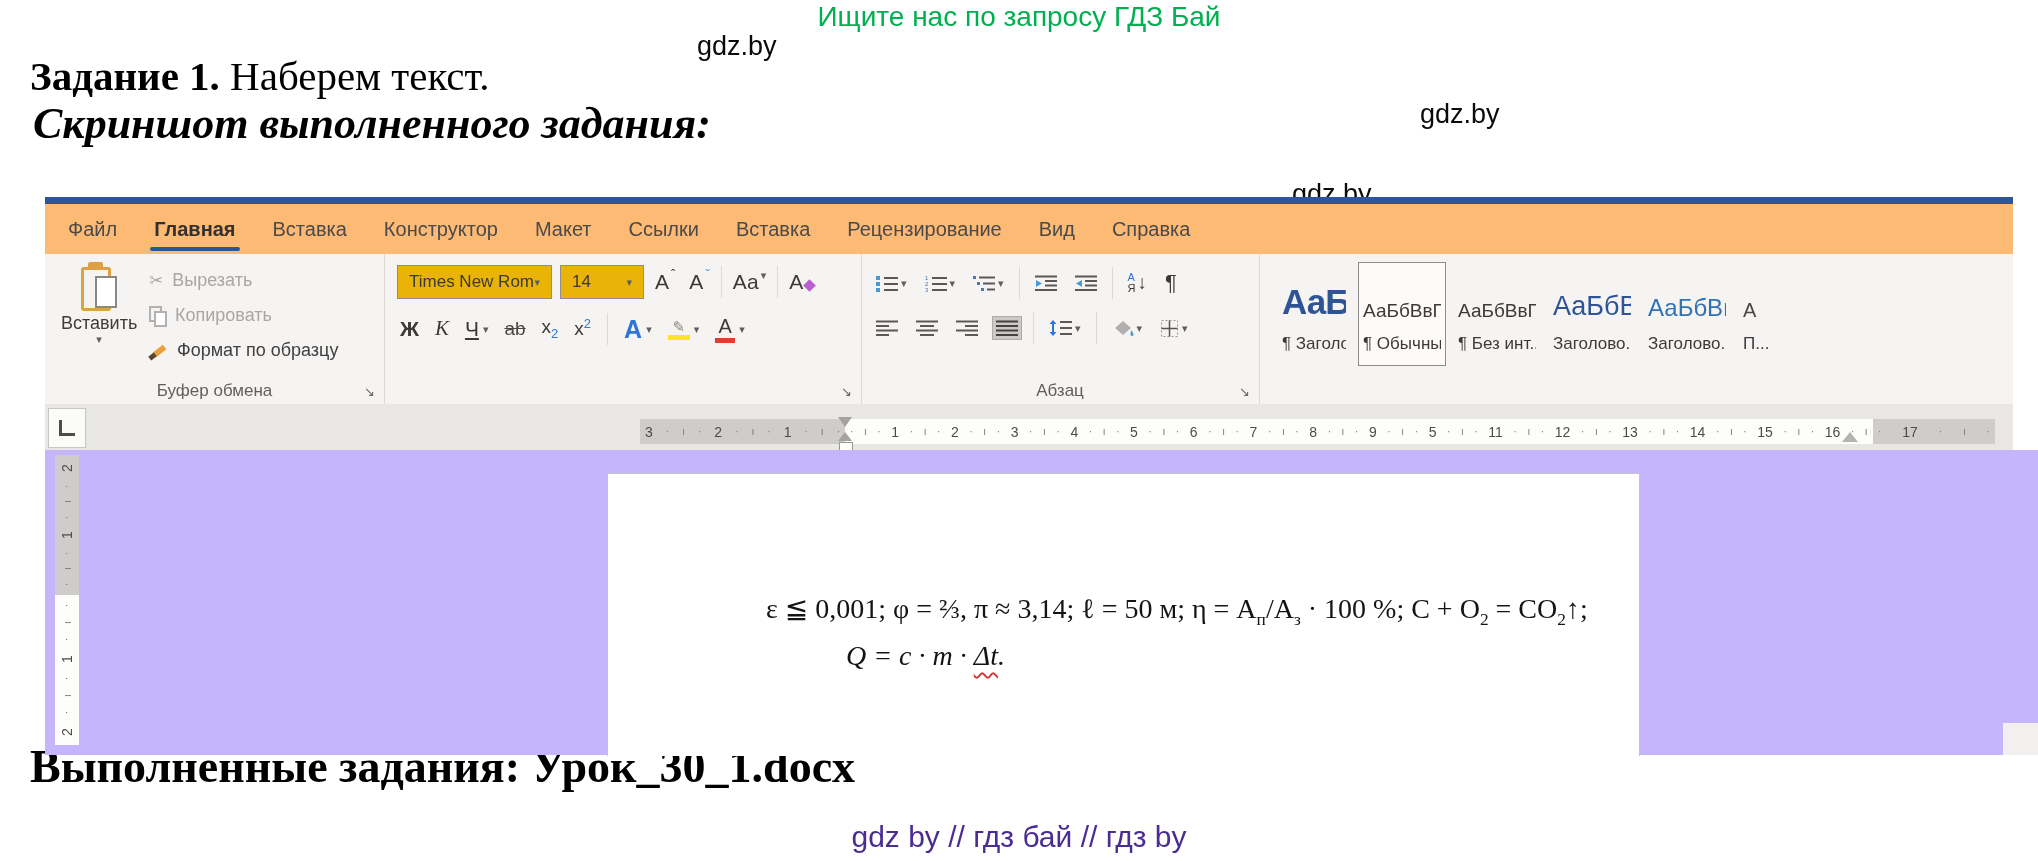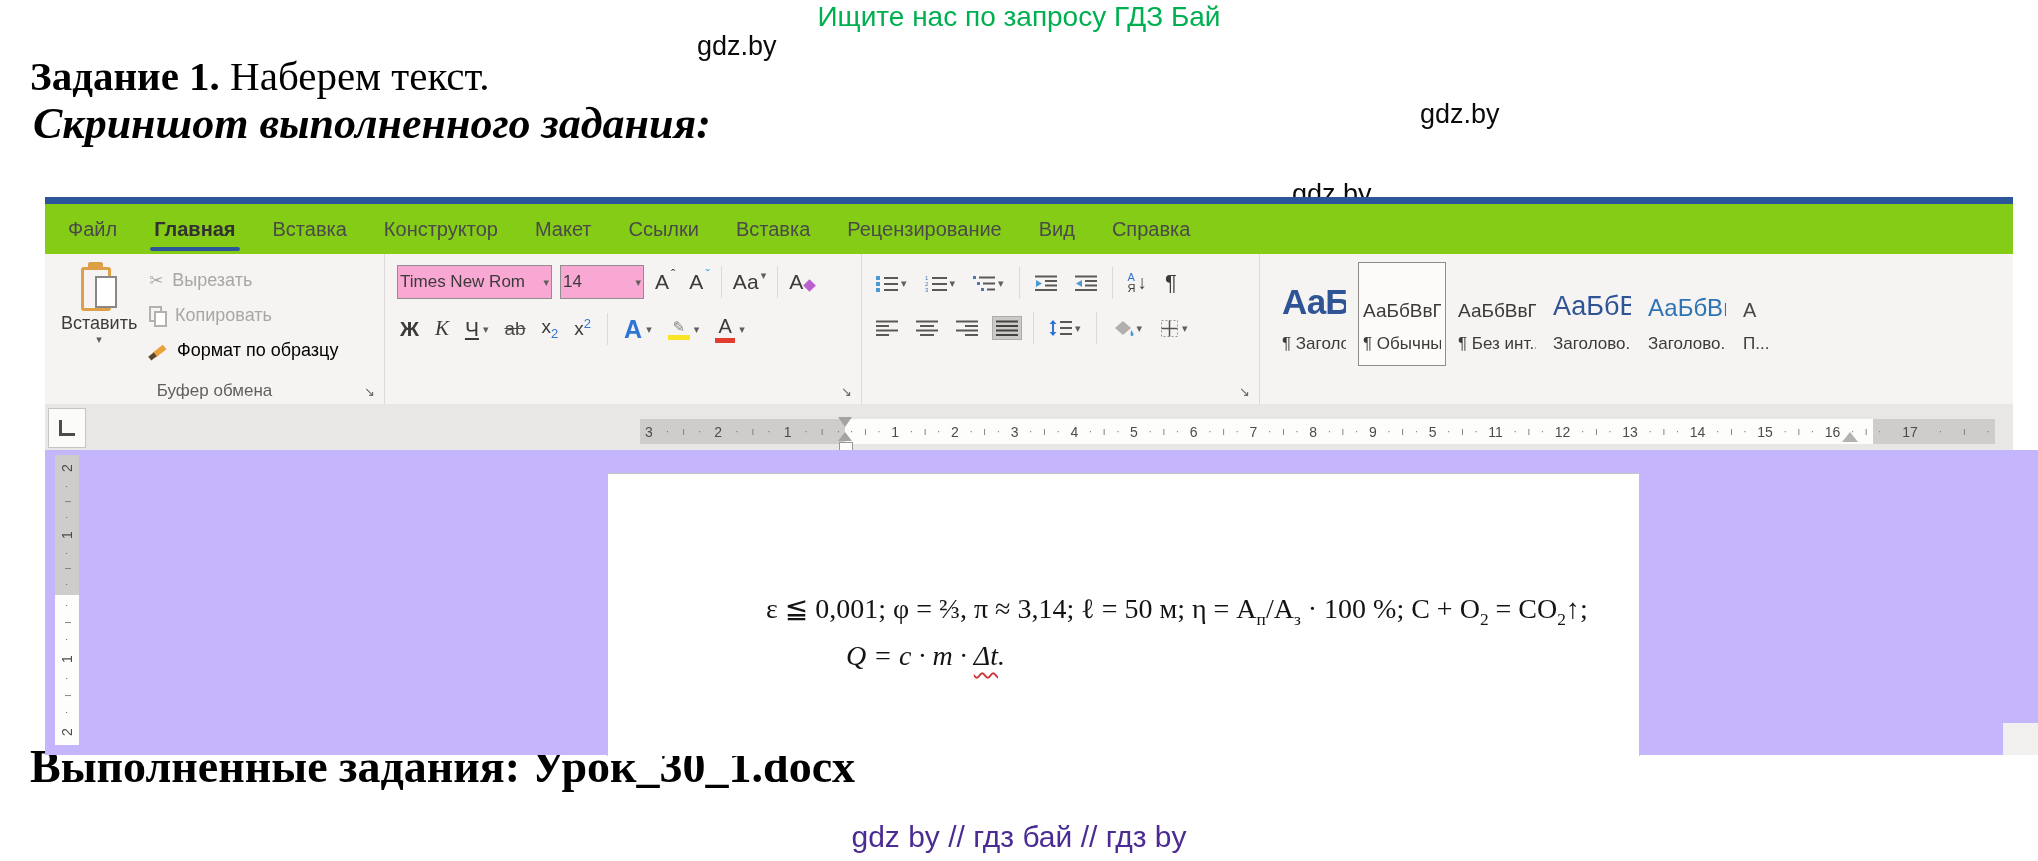--- a/index.html
+++ b/index.html
@@ -19,21 +19,21 @@
   .h-shot{position:absolute;left:33px;top:98px;font-family:"Liberation Serif","DejaVu Serif",serif;
           font-size:44px;font-weight:700;font-style:italic;color:#000;white-space:nowrap}
   .h-done{position:absolute;left:30px;top:740px;font-family:"Liberation Serif","DejaVu Serif",serif;
           font-size:46px;font-weight:700;color:#000;white-space:nowrap}
   .promo-bottom{position:absolute;top:820px;left:50%;transform:translateX(-50%);
                 font-size:30px;color:#4b2c92;white-space:nowrap}
 
   
   .win{position:absolute;left:45px;top:197px;width:1993px;height:558px;background:#f6f4f3}
   .win-top{position:absolute;left:0;top:0;right:0;height:7px;background:#2b579a}
-  .tabs{position:absolute;left:0;top:7px;right:0;height:50px;background:#84cc16;
+  .tabs{position:absolute;left:0;top:7px;right:0;height:50px;background:#fdba74;
         display:flex;align-items:center;padding-left:23px;gap:37px;font-size:20px;color:#4a4a4a}
   .tab{position:relative;height:50px;line-height:50px;white-space:nowrap;cursor:default}
   .tab.active{font-weight:700;color:#323130}
   .tab.active::after{content:'';position:absolute;left:-4px;right:-4px;bottom:3px;height:4px;
                      background:#2b579a;border-radius:2px}
 
   .ribbon{position:absolute;top:57px;left:0;right:0;height:150px;background:#f6f4f3;
           border-bottom:1px solid #dcd9d7}
   .grp{position:absolute;top:0;height:150px;border-right:1px solid #dcd9d7}
   #grp-clip{left:0;width:339px}
@@ -60,26 +60,26 @@
   .copy-ic{position:relative;width:17px;height:19px}
   .copy-ic::before{content:'';position:absolute;left:0;top:0;width:9px;height:12px;
                    border:2px solid #b3b1af;background:#f6f4f3}
   .copy-ic::after{content:'';position:absolute;left:5px;top:5px;width:9px;height:12px;
                   border:2px solid #b3b1af;background:#fff}
   .painter-ic{position:relative;width:19px;height:19px}
   .painter-ic::before{content:'';position:absolute;left:4px;top:7px;width:13px;height:6px;
                       background:#e9a23b;transform:rotate(-38deg)}
   .painter-ic::after{content:'';position:absolute;left:0;top:13px;width:7px;height:5px;
                      background:#5a4632;transform:rotate(-38deg)}
-  .fmt-lbl{color:#000000}
+  .fmt-lbl{color:#404040}
 
   
   .f-row1{position:absolute;left:13px;top:11px;display:flex;align-items:center;gap:8px}
   .combo{box-sizing:border-box;display:flex;align-items:center;justify-content:space-between;
-         height:34px;background:#f9a8d4;border:1px solid #908e8c;padding:0 2px;font-size:17px;color:#3b3a39}
+         height:34px;background:#eab308;border:1px solid #908e8c;padding:0 11px;font-size:17px;color:#3b3a39}
   .combo-name{width:155px}
   .combo-size{width:84px}
   .rbtn{display:flex;align-items:flex-start;gap:2px;font-size:21px;color:#3b3a39;padding:1px 3px;line-height:1.1}
   .mark{font-size:13px;line-height:1;margin-top:-2px}
   .mark.blue{color:#3a96dd}
   .clear-ic{width:9px;height:9px;background:#bb5fd0;transform:rotate(45deg);margin-top:11px}
   .vdiv{width:1px;height:32px;background:#dcd9d7}
   .f-row2{position:absolute;left:16px;top:59px;display:flex;align-items:center;gap:16px;
           font-size:21px;color:#3b3a39;line-height:1.2}
   .lb{cursor:default}
@@ -387,20 +387,21 @@
           <span class="chev">▾</span>
         </span>
         <span class="pbtn">
           <svg width="19" height="19">
             <rect x="1.5" y="1.5" width="16" height="16" fill="none" stroke="#9a9896" stroke-dasharray="2,2"></rect>
             <path d="M9.5 1.5v16M1.5 9.5h16" stroke="#56544f" stroke-width="1.5"></path>
           </svg>
           <span class="chev">▾</span>
         </span>
       </div>
+      <div class="grp-label">Абзац</div>
       <span class="launcher">↘</span>
     </div>
 
     <div class="grp" id="grp-styles">
       <div class="cards">
         <div class="card c1">
           <div class="sample s-big">АаБб</div>
           <div class="lbl">¶ Заголов...</div>
         </div>
         <div class="card sel">

